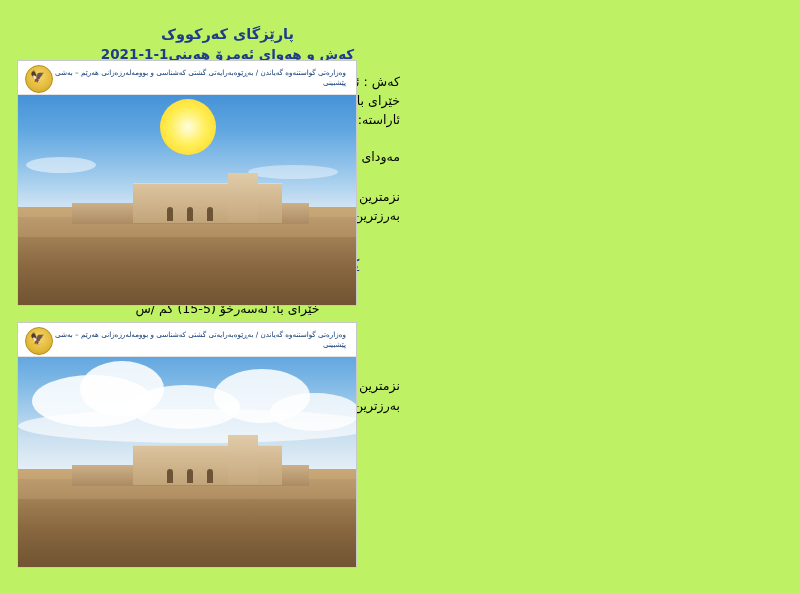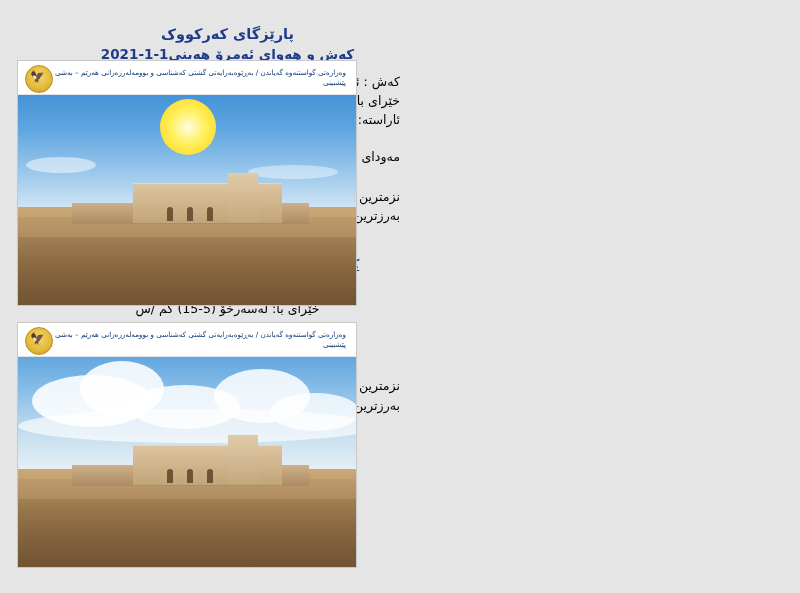--- a/index.html
+++ b/index.html
@@ -11,21 +11,21 @@
     width: 800px;
     height: 593px;
     font-family: "DejaVu Sans", "Liberation Sans", sans-serif;
     color: #000000;
     overflow: hidden;
   }
   .page {
     position: relative;
     width: 800px;
     height: 593px;
-    background: #e5e5e5;
+    background: #bef264;
   }
 
   
   .text-col {
     position: absolute;
     top: 26px;
     right: 400px;
     width: 345px;
     direction: rtl;
     text-align: right;

